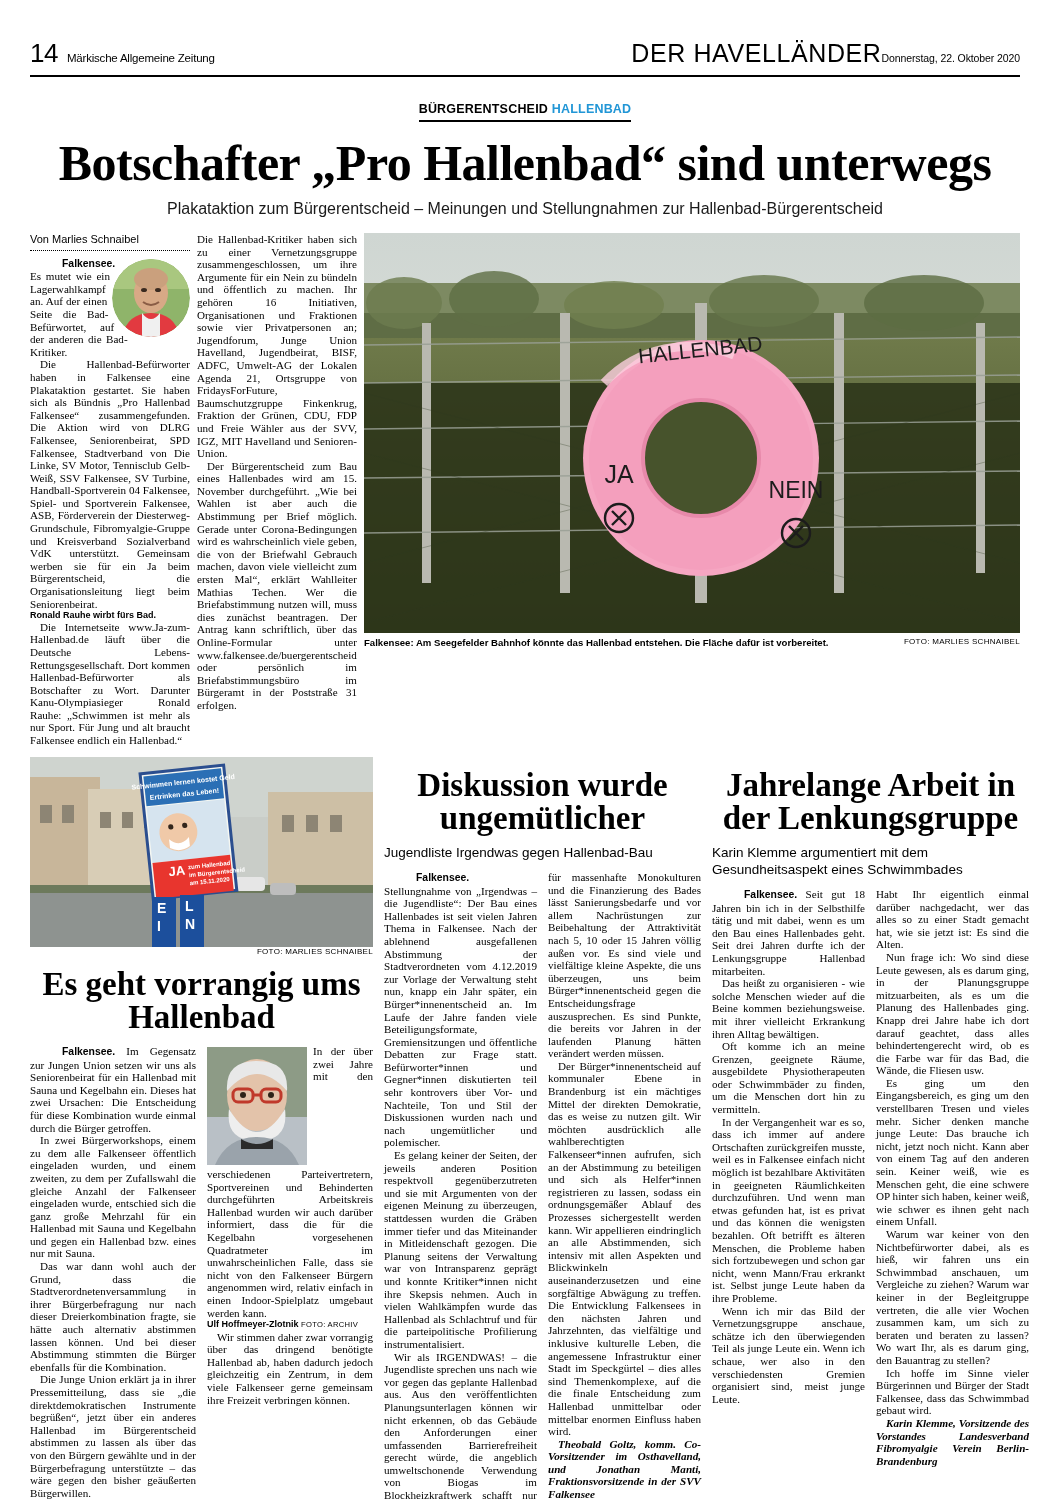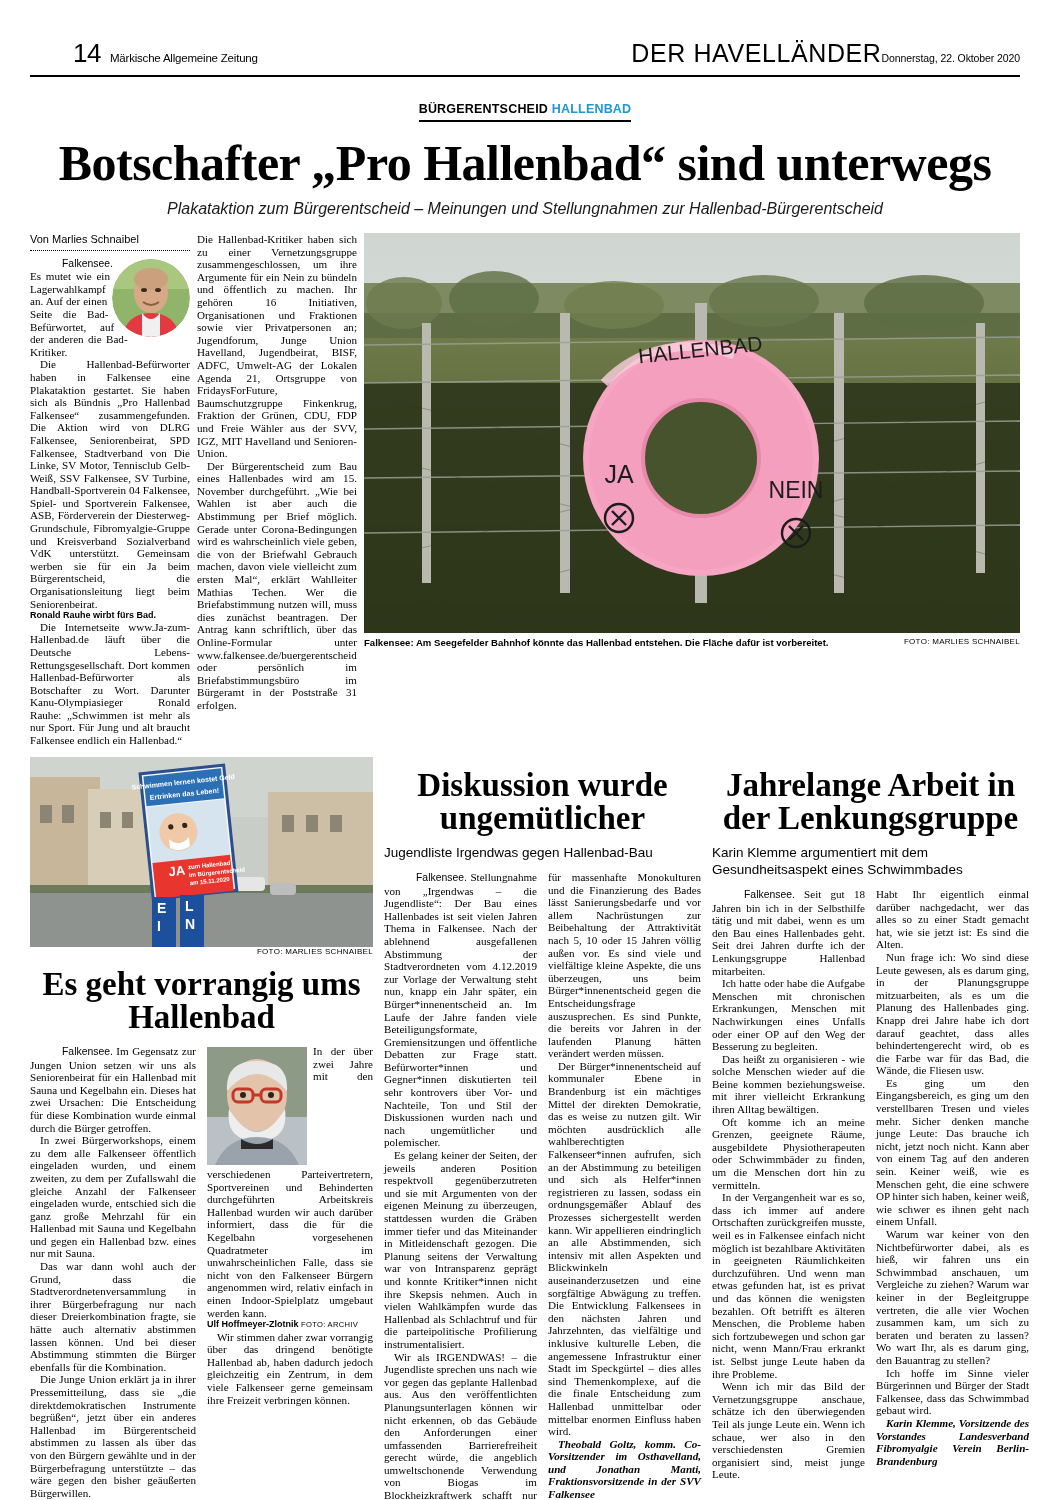--- a/index.html
+++ b/index.html
@@ -7,47 +7,47 @@
   body {
     width:1050px; height:1500px;
     background:#ffffff;
     font-family:"Liberation Serif", serif;
     color:#000;
     overflow:hidden;
   }
   .page { position:relative; width:1050px; height:1500px; padding:0 30px; }
 
   
-  .masthead { display:flex; align-items:baseline; padding-top:38px;margin-left:43px; }
+  .masthead { display:flex; align-items:baseline; padding-top:38px; }
   .folio { font-family:"Liberation Sans", sans-serif; font-size:26px; font-weight:400; letter-spacing:-0.5px; }
   .paper-name { font-family:"Liberation Sans", sans-serif; font-size:11.5px; margin-left:9px; letter-spacing:-0.2px; }
   .section-title { flex:1; text-align:right; font-family:"Liberation Sans", sans-serif;
       font-size:25px; font-weight:400; letter-spacing:0.6px; }
   .issue-date { font-family:"Liberation Sans", sans-serif; font-size:10.5px; letter-spacing:-0.1px; }
   .rule-thick { border-top:2px solid #000; margin-top:6px; }
 
   
   .kicker-wrap { text-align:center; margin-top:22px; }
   .kicker { display:inline-block; font-family:"Liberation Sans", sans-serif; font-weight:bold;
       font-size:12.5px; letter-spacing:0.2px; border-bottom:2px solid #000; padding-bottom:4px; }
   .kicker .hl { color:#2196d6; }
 
   
   h1.headline { text-align:center; font-family:"Liberation Serif", serif; font-weight:bold;
       font-size:50px; line-height:1.02; margin:16px 0 0 0; letter-spacing:-0.5px; }
   .subhead { text-align:center; font-family:"Liberation Sans", sans-serif; font-size:16px;
-      margin-top:11px; color:#1a1a1a; font-weight:400;font-style:italic; }
+      margin-top:11px; color:#1a1a1a; font-weight:400; }
 
   
   .col { font-size:11.1px; line-height:12.6px; text-align:justify; hyphens:auto; }
   .col p { margin:0; text-indent:10px; }
   .col p.first { text-indent:0; }
   .byline { font-family:"Liberation Sans", sans-serif; font-size:11px; padding-bottom:4px;
       border-bottom:1px dotted #000; margin-bottom:6px; }
-  .place { font-family:"Liberation Sans", sans-serif; font-weight:normal; font-size:10.4px;padding-left:32px; }
+  .place { font-family:"Liberation Sans", sans-serif; font-weight:bold; font-size:10.4px;padding-left:32px; }
   .sig { font-style:italic; font-weight:bold; text-indent:0; margin-top:7px; }
 
   
   .top-block { display:flex; gap:7px; margin-top:15px; }
   .top-col { width:166px; position:relative; }
   .photo-main { width:656px; height:400px; position:relative; overflow:hidden; }
 
   .cap { font-family:"Liberation Sans", sans-serif; font-size:9.6px; padding-top:4px; display:flex; }
   .cap .txt { flex:1; font-weight:bold; }
   .cap .credit { font-size:8px; letter-spacing:0.3px; }
@@ -344,21 +344,20 @@
             </div>
           </div>
         </div>
 
         <div class="mr-half">
           <h2 class="sec-head">Jahrelange Arbeit in der Lenkungsgruppe</h2>
           <div class="sec-sub">Karin Klemme argumentiert mit dem Gesundheitsaspekt eines Schwimmbades</div>
           <div class="inner two-col-body">
             <div class="col">
               <p class="first"><span class="place">Falkensee.</span><span> Seit gut 18 Jahren bin ich in der Selbsthilfe tätig und mit dabei, wenn es um den Bau eines Hallenbades geht. Seit drei Jahren durfte ich der Lenkungsgruppe Hallenbad mitarbeiten.</span></p>
-              <p>Ich hatte oder habe die Aufgabe Menschen mit chronischen Erkrankungen, Menschen mit Nachwirkungen eines Unfalls oder einer OP auf den Weg der Besserung zu begleiten.</p>
               <p>Das heißt zu organisieren - wie solche Menschen wieder auf die Beine kommen beziehungsweise. mit ihrer vielleicht Erkrankung ihren Alltag bewältigen.</p>
               <p>Oft komme ich an meine Grenzen, geeignete Räume, ausgebildete Physiotherapeuten oder Schwimmbäder zu finden, um die Menschen dort hin zu vermitteln.</p>
               <p>In der Vergangenheit war es so, dass ich immer auf andere Ortschaften zurückgreifen musste, weil es in Falkensee einfach nicht möglich ist bezahlbare Aktivitäten in geeigneten Räumlichkeiten durchzuführen. Und wenn man etwas gefunden hat, ist es privat und das können die wenigsten bezahlen. Oft betrifft es älteren Menschen, die Probleme haben sich fortzubewegen und schon gar nicht, wenn Mann/Frau erkrankt ist. Selbst junge Leute haben da ihre Probleme.</p>
               <p>Wenn ich mir das Bild der Vernetzungsgruppe anschaue, schätze ich den überwiegenden Teil als junge Leute ein. Wenn ich schaue, wer also in den verschiedensten Gremien organisiert sind, meist junge Leute.</p>
             </div>
             <div class="col">
               <p class="first">Habt Ihr eigentlich einmal darüber nachgedacht, wer das alles so zu einer Stadt gemacht hat, wie sie jetzt ist: Es sind die Alten.</p>
               <p>Nun frage ich: Wo sind diese Leute gewesen, als es darum ging, in der Planungsgruppe mitzuarbeiten, als es um die Planung des Hallenbades ging. Knapp drei Jahre habe ich dort darauf geachtet, dass alles behindertengerecht wird, ob es die Farbe war für das Bad, die Wände, die Fliesen usw.</p>
               <p>Es ging um den Eingangsbereich, es ging um den verstellbaren Tresen und vieles mehr. Sicher denken manche junge Leute: Das brauche ich nicht, jetzt noch nicht. Kann aber von einem Tag auf den anderen sein. Keiner weiß, wie es Menschen geht, die eine schwere OP hinter sich haben, keiner weiß, wie schwer es ihnen geht nach einem Unfall.</p>
               <p>Warum war keiner von den Nichtbefürworter dabei, als es hieß, wir fahren uns ein Schwimmbad anschauen, um Vergleiche zu ziehen? Warum war keiner in der Begleitgruppe vertreten, die alle vier Wochen zusammen kam, um sich zu beraten und beraten zu lassen? Wo wart Ihr, als es darum ging, den Bauantrag zu stellen?</p>

